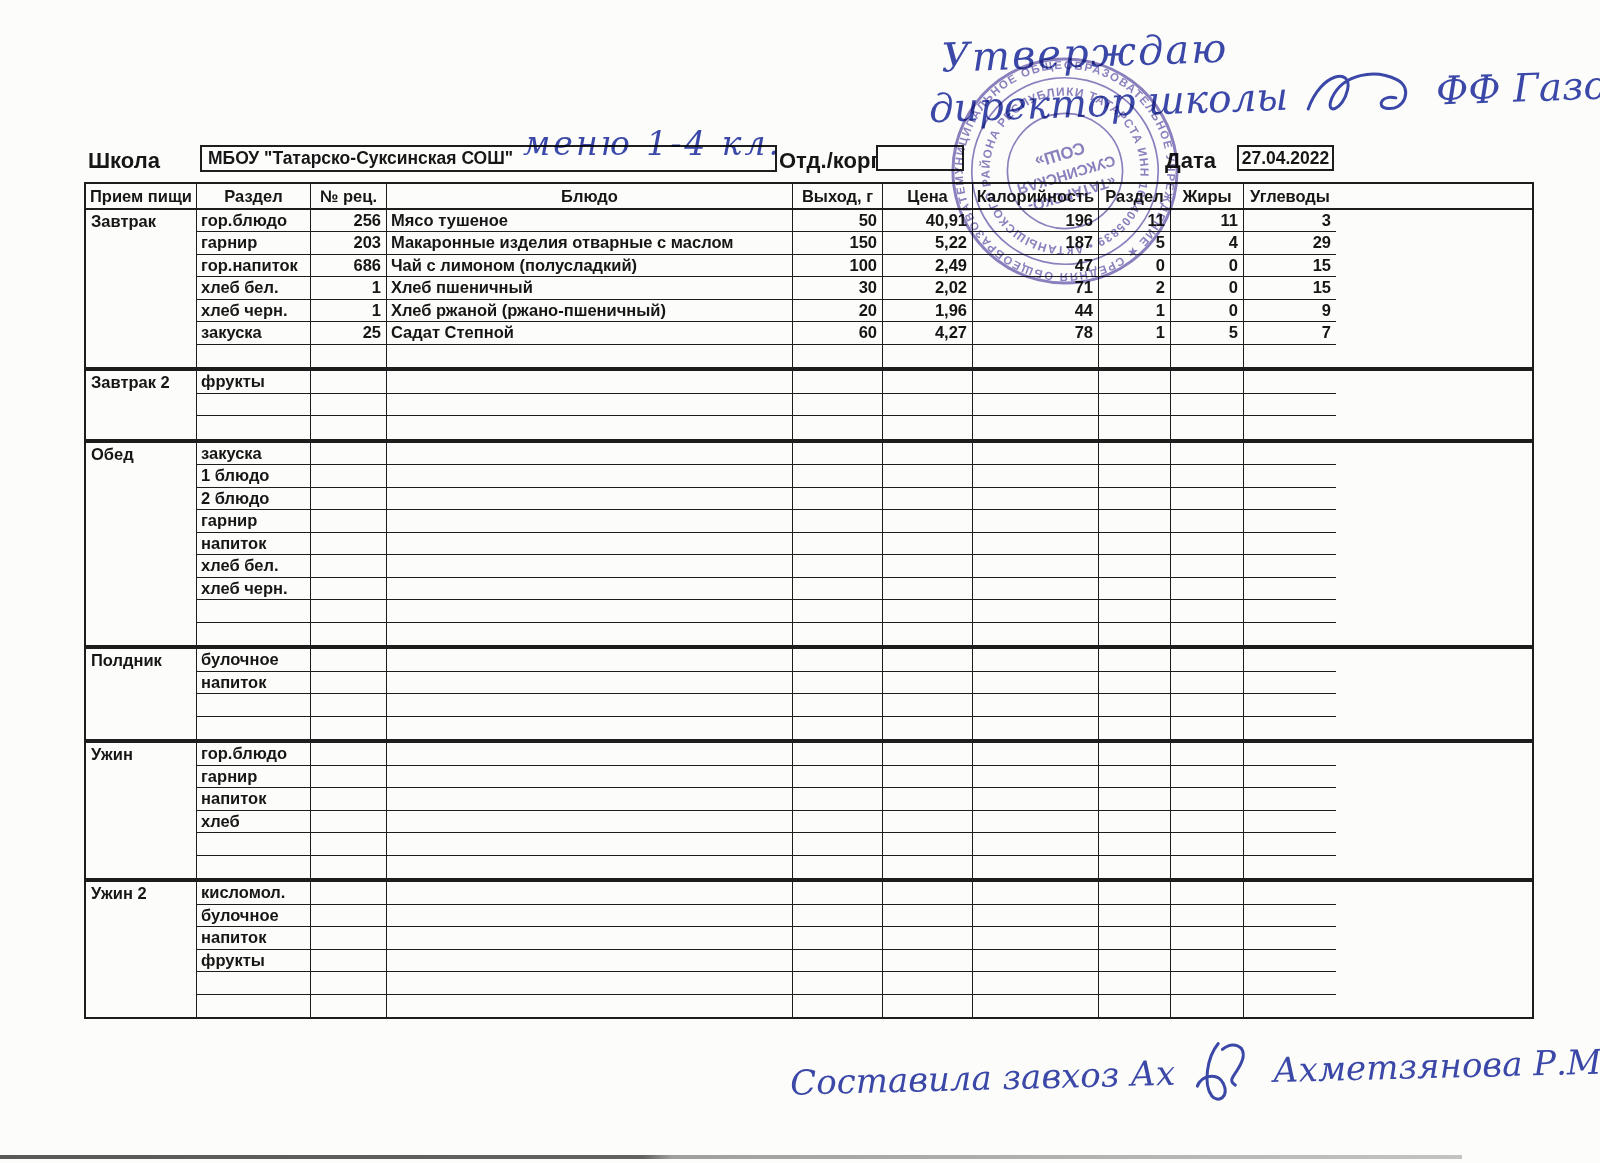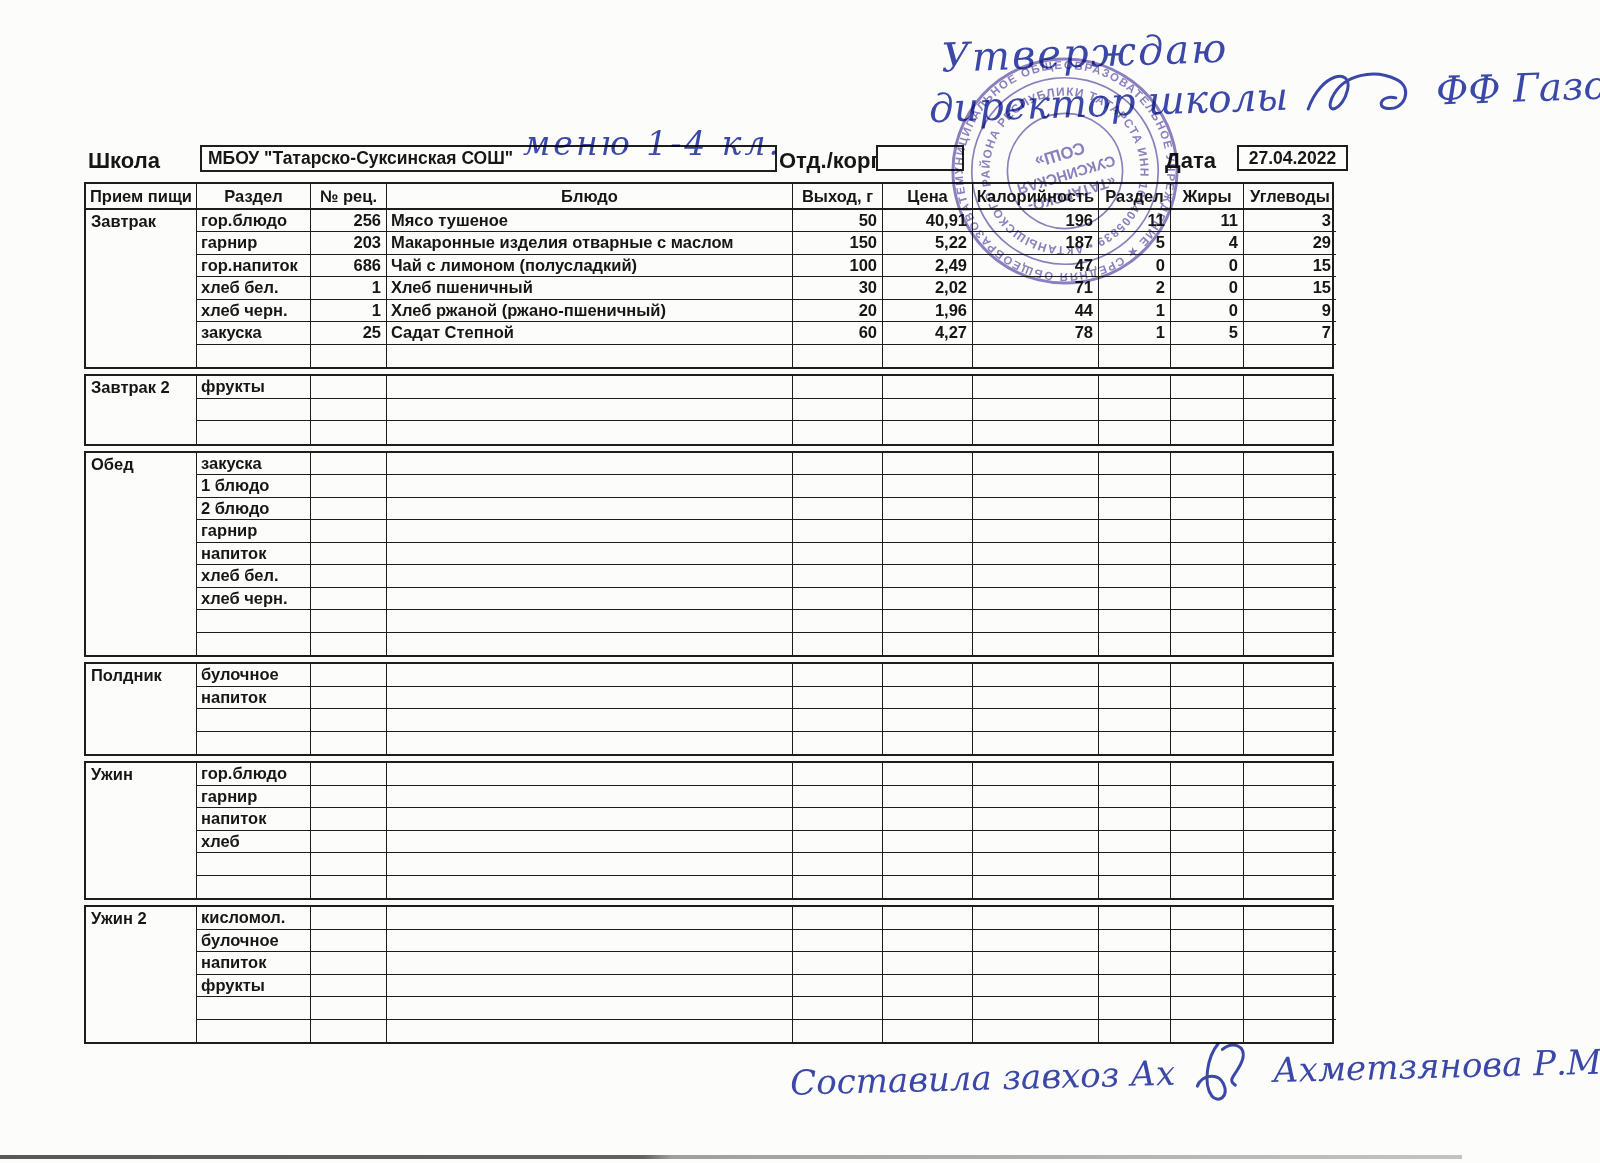--- a/index.html
+++ b/index.html
@@ -20,25 +20,25 @@
   .hand{font-family:"DejaVu Serif",serif;font-style:italic;color:var(--ink);mix-blend-mode:multiply;}
   .approval{position:absolute;left:928px;top:26px;transform:rotate(-2deg);z-index:7;line-height:1.0;}
   .approval .l1{font-size:40px;letter-spacing:2px;margin-left:14px;white-space:nowrap;}
   .approval .l2{display:flex;align-items:center;gap:14px;font-size:39px;white-space:nowrap;margin-top:2px;}
   .menu-note{position:absolute;left:505px;top:124px;font-size:33px;letter-spacing:3px;z-index:7;white-space:nowrap;margin-left:18px;}
   .footer-note{position:absolute;left:790px;top:1040px;transform:rotate(-1.5deg);z-index:7;display:flex;align-items:center;gap:14px;font-size:34px;white-space:nowrap;}
   .sig-squiggle{flex:none;}
 
   
   .menu-table{position:absolute;left:84px;top:182px;width:1250px;z-index:2;}
-  .tblock{display:grid;box-sizing:border-box;width:1250px;
+  .tblock{display:grid;box-sizing:border-box;width:1450px;
     grid-template-columns:110px 114px 76px 406px 90px 90px 126px 72px 73px 93px;
     border:2.4px solid var(--line);background:transparent;color:var(--text);font-weight:700;font-size:16.5px;}
   .thead{grid-auto-rows:24px;}
-  .section{grid-auto-rows:var(--rowh);margin-top:5px;}
+  .section{grid-auto-rows:var(--rowh);}
   .thead + .section{margin-top:-2.4px;}
   .hcell{text-align:center;line-height:24px;border-left:1.6px solid var(--line);overflow:hidden;white-space:nowrap;}
   .hcell.col0{border-left:none;}
   .meal{padding:1px 5px;line-height:21px;white-space:nowrap;}
   .cell{border-left:1.4px solid var(--line);border-bottom:1.3px solid var(--line);line-height:21px;box-sizing:border-box;overflow:hidden;white-space:nowrap;}
   .cell.lastrow{border-bottom:none;}
   .cell.col1,.cell.col3{text-align:left;padding:0 4px;}
   .cell.col2,.cell.col4,.cell.col5,.cell.col6,.cell.col7,.cell.col8,.cell.col9{text-align:right;padding:0 5px 0 2px;}
 
   
@@ -94,21 +94,21 @@
     <div class="val">МБОУ "Татарско-Суксинская СОШ"</div>
   </div>
   <div class="menu-note hand">меню  1-4 кл.</div>
 
   <div class="flabel" style="left:779px;top:148px;">Отд./корп</div>
   <div class="fbox" style="left:876px;top:145px;width:88px;height:26px;">
     <div class="val"></div>
   </div>
 
   <div class="flabel" style="left:1165px;top:148px;">Дата</div>
-  <div class="fbox" style="left:1237px;top:145px;width:111px;height:26px;">
+  <div class="fbox" style="left:1237px;top:145px;width:97px;height:26px;">
     <div class="val center" style="line-height:22px;">27.04.2022</div>
   </div>
 
   <div class="menu-table">
       <div class="tblock thead">
         <div class="hcell col0">Прием пищи</div>
         <div class="hcell col1">Раздел</div>
         <div class="hcell col2">№ рец.</div>
         <div class="hcell col3">Блюдо</div>
         <div class="hcell col4">Выход, г</div>

